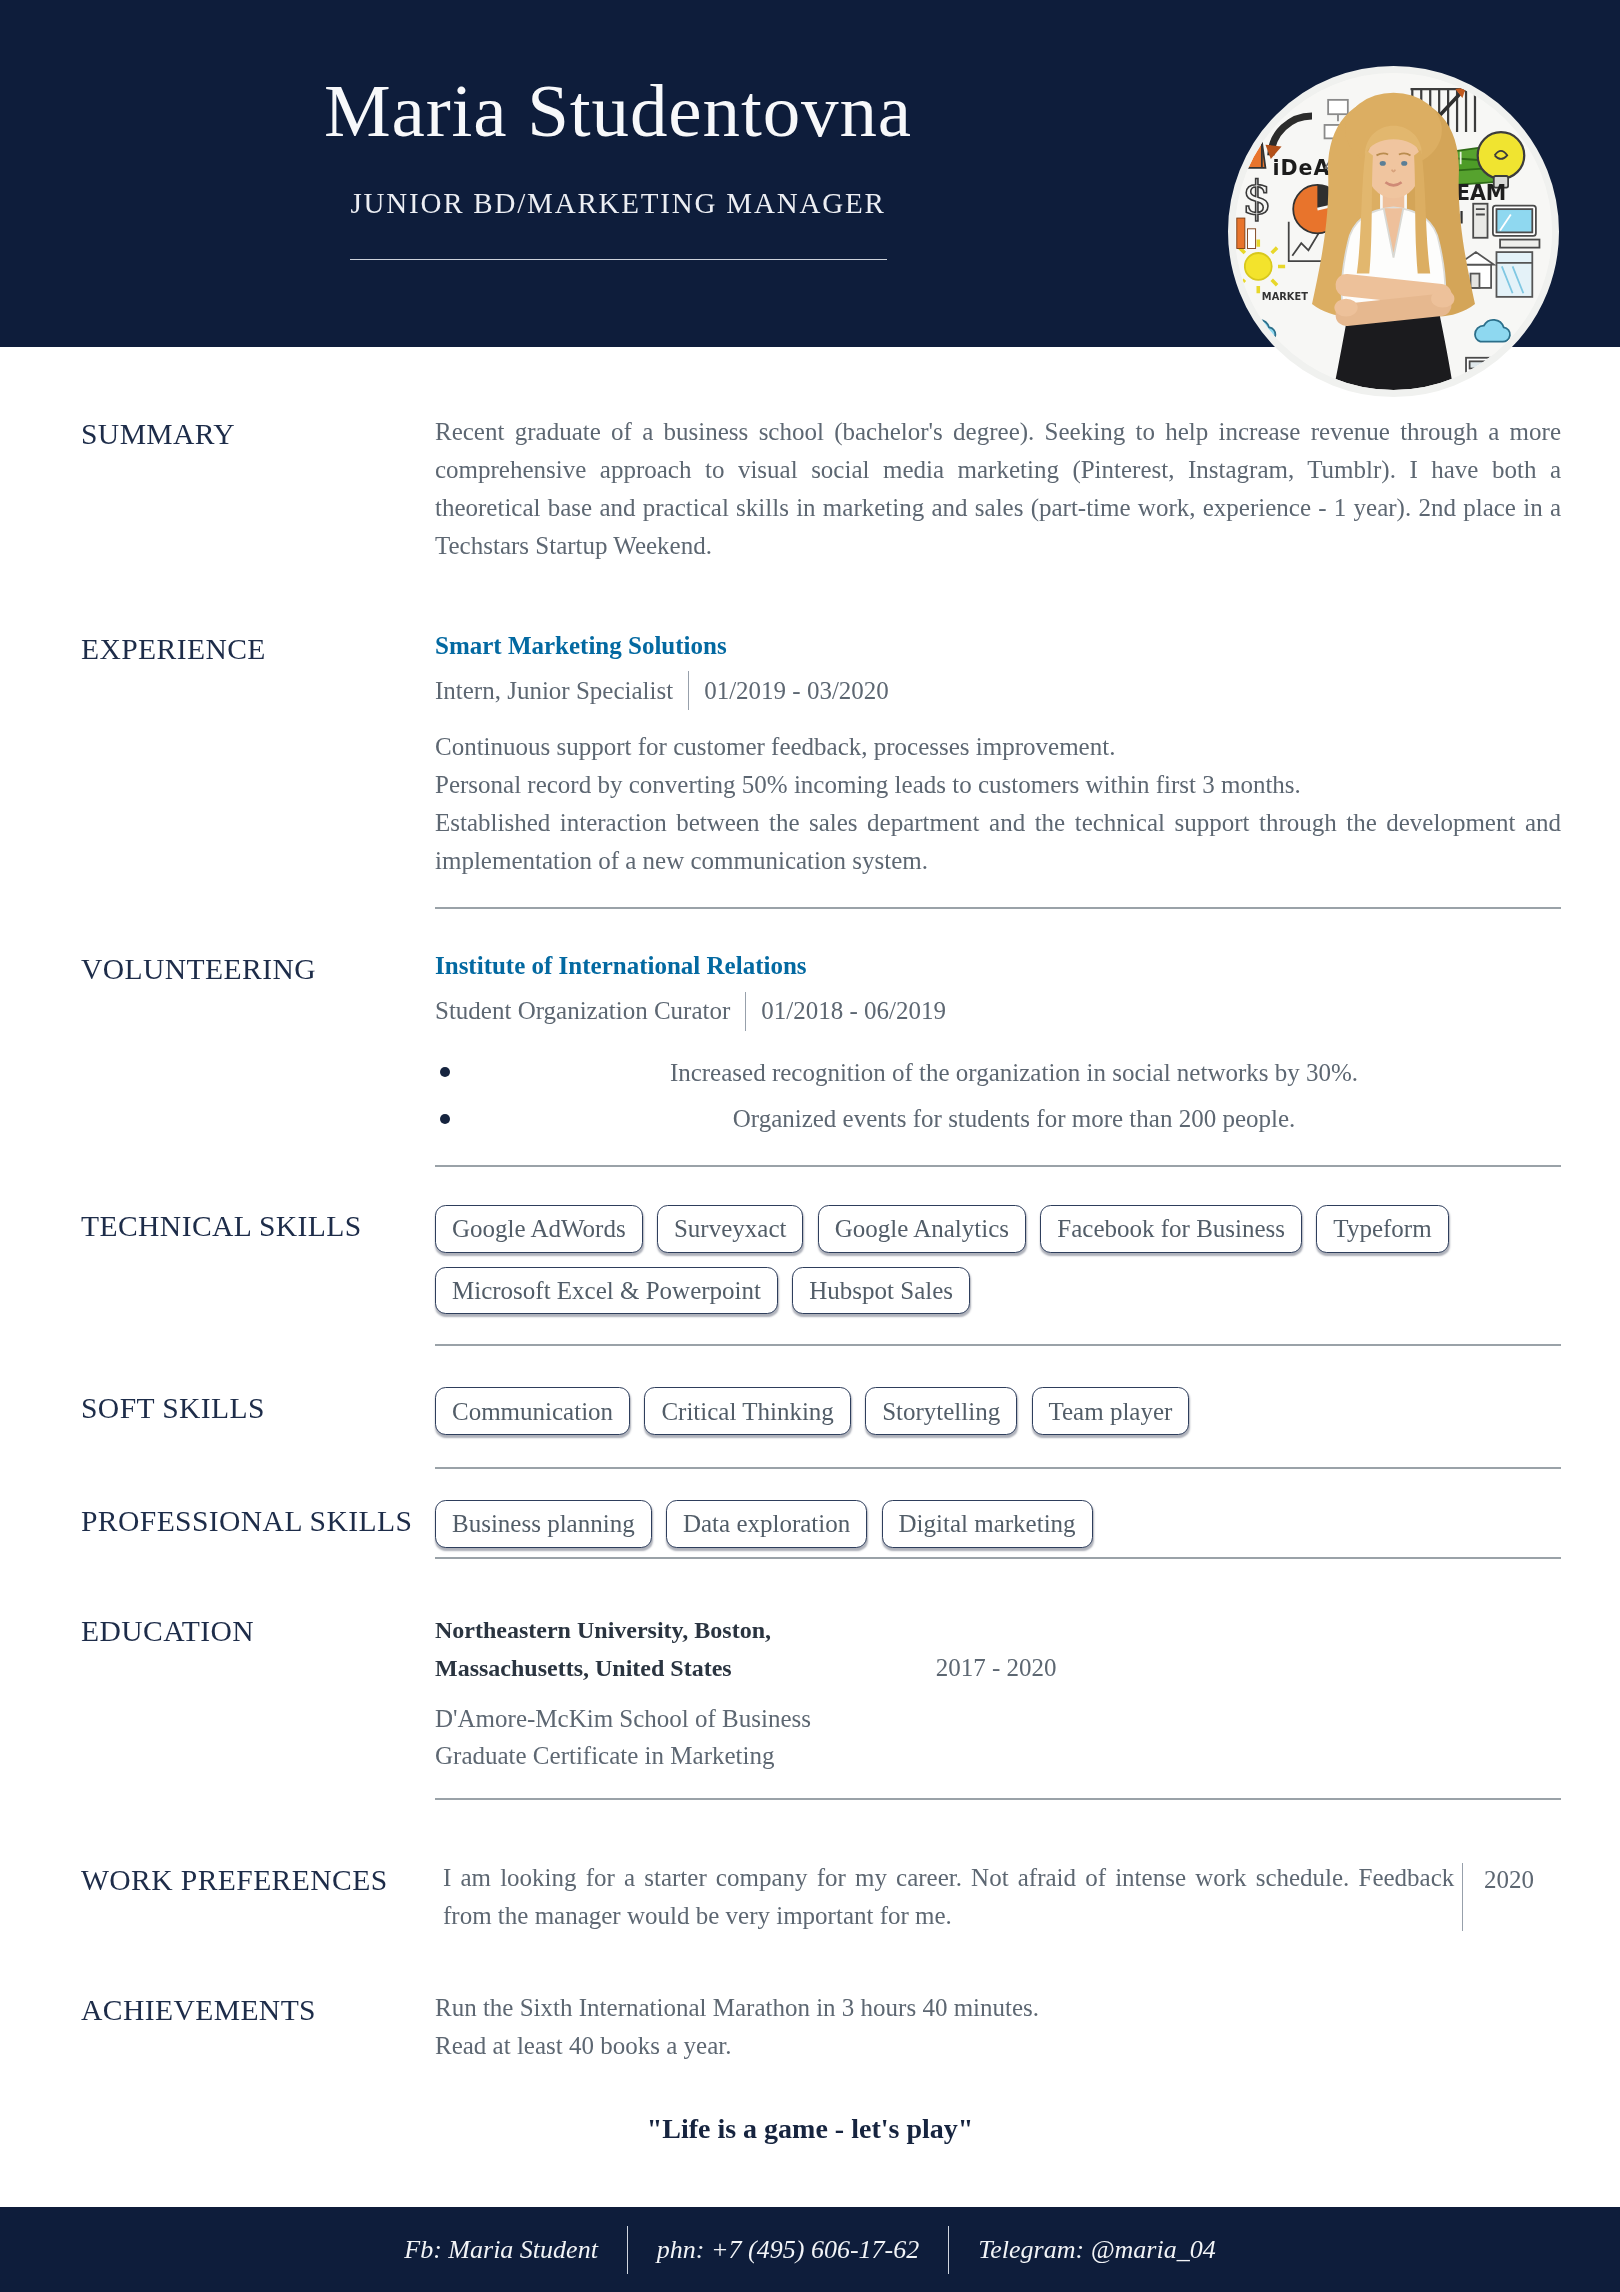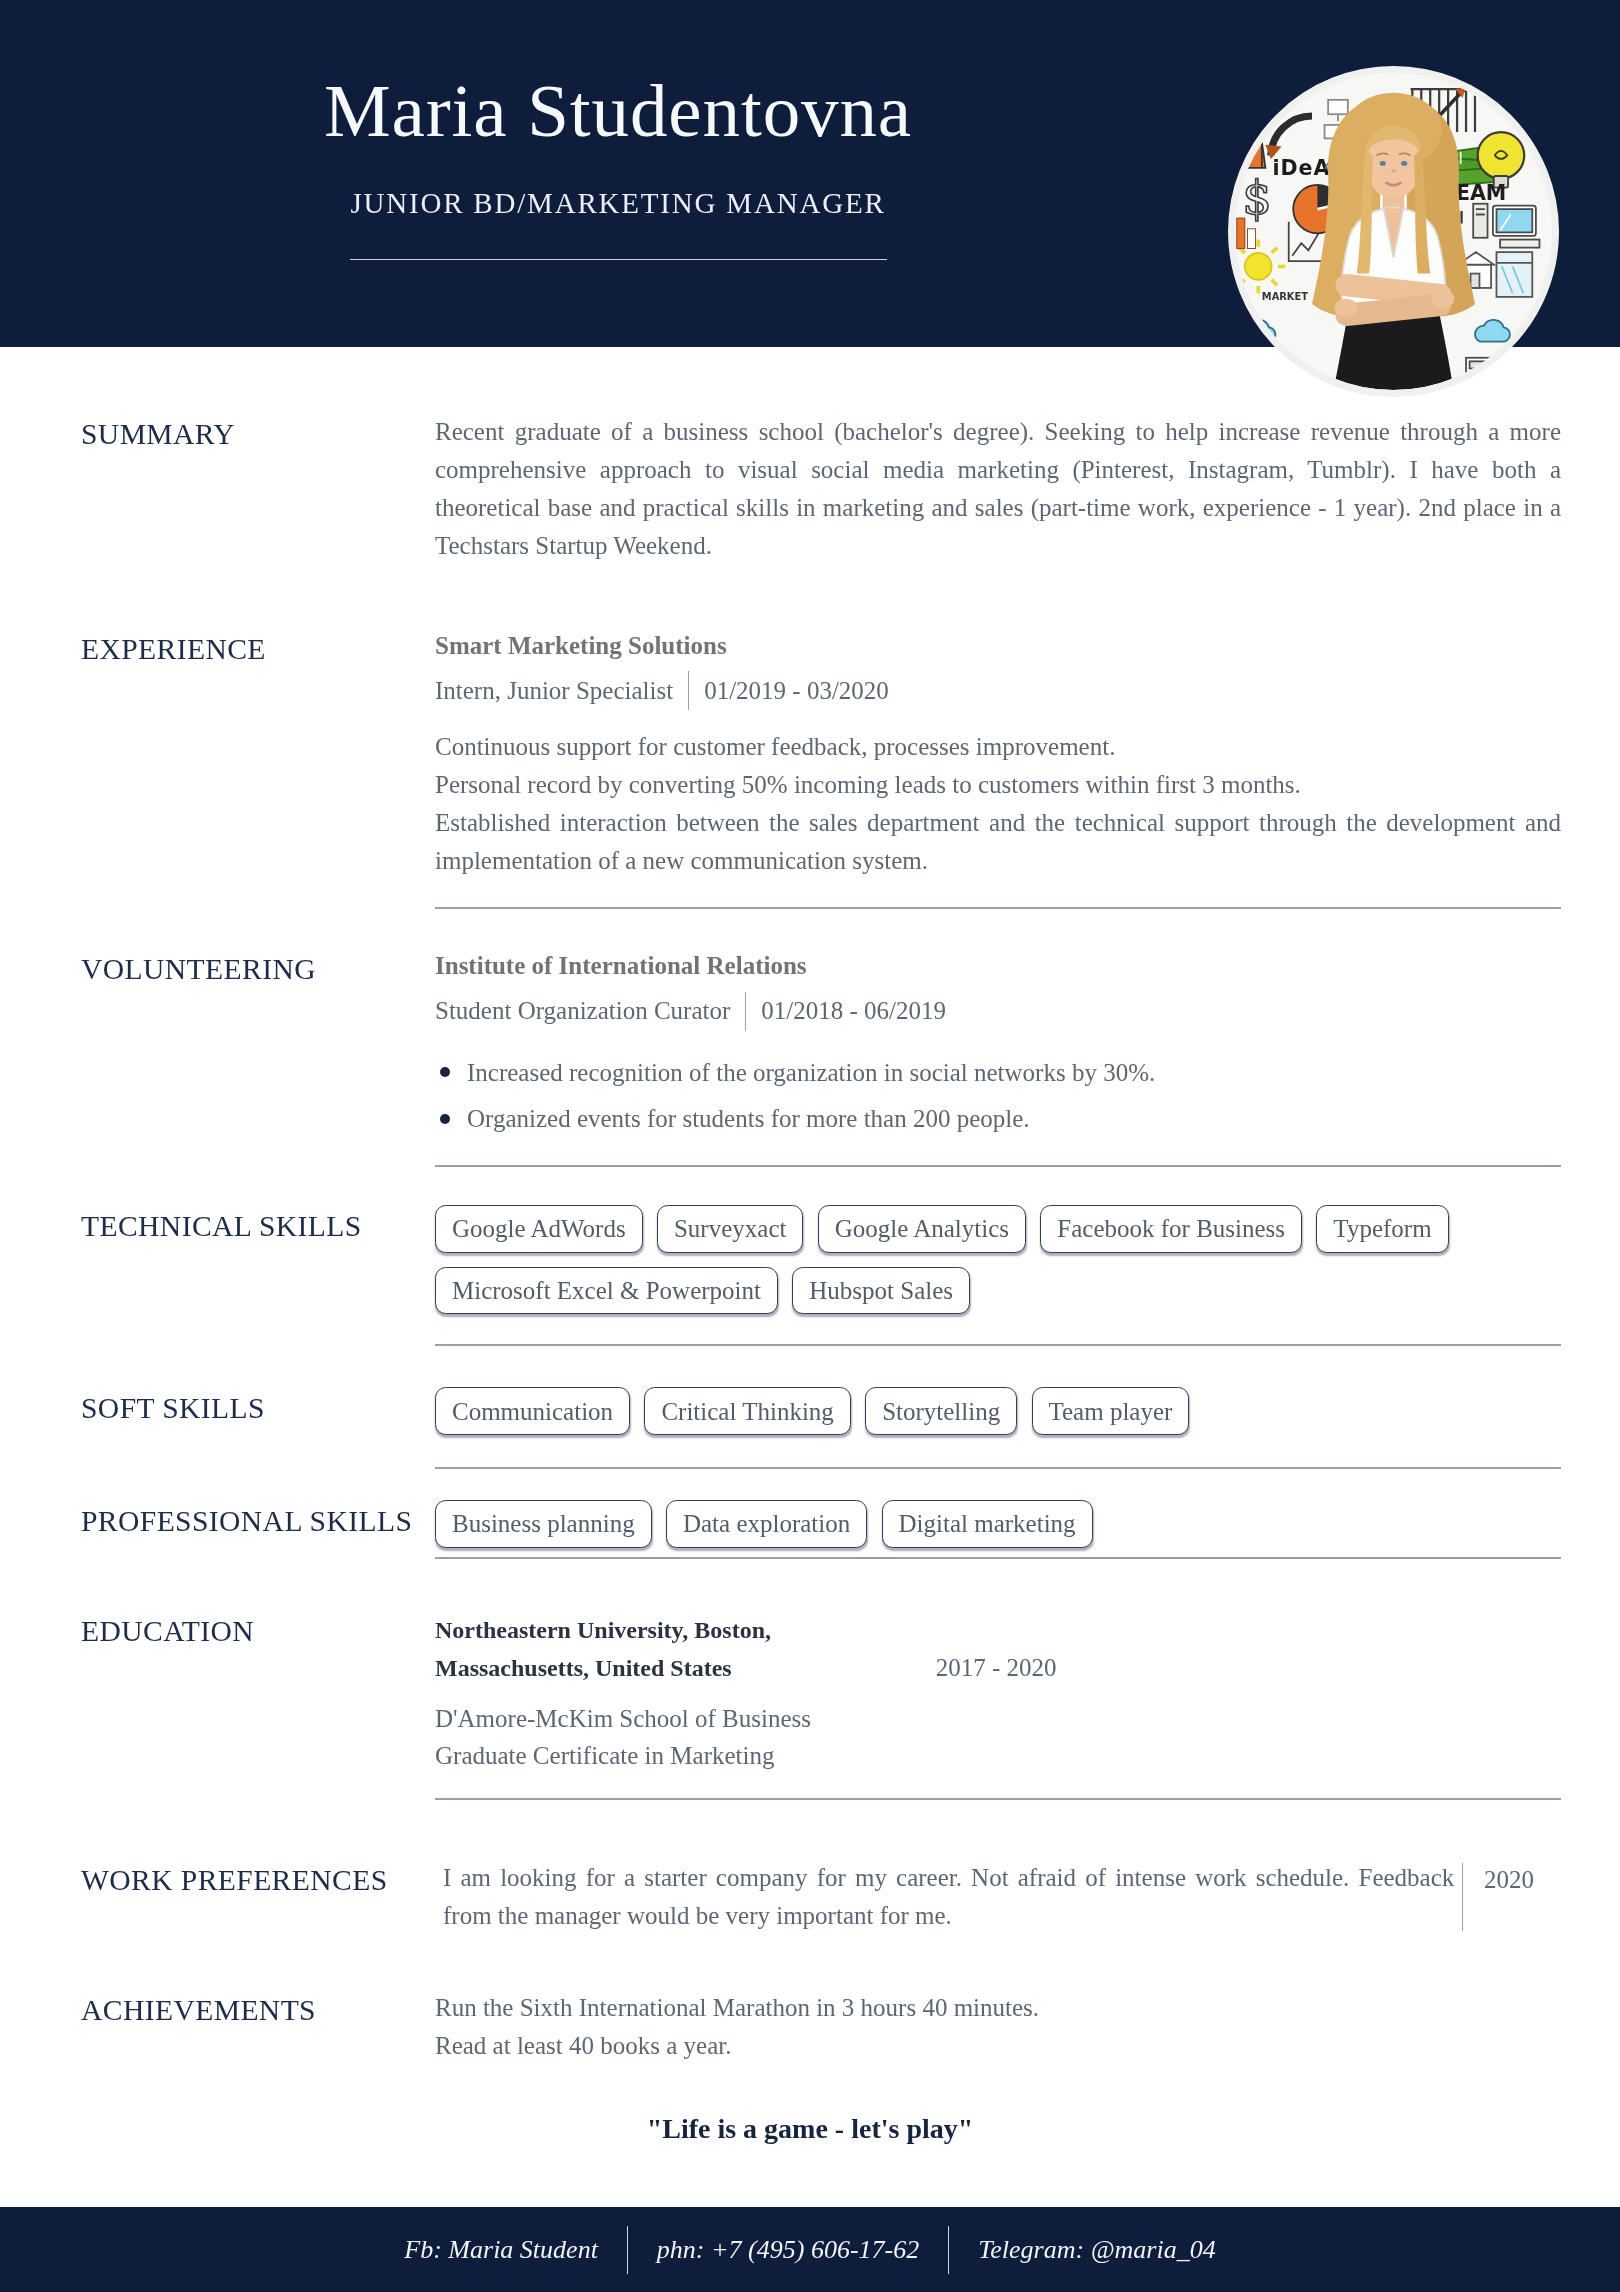--- a/index.html
+++ b/index.html
@@ -19,27 +19,27 @@
          background:#f7f7f5;border:7.2px solid #f0f1ef;box-sizing:border-box;overflow:hidden;z-index:5;}
   .photo svg{display:block;}
 
   
   main{flex:none;padding:66px 59px 0 81px;}
   section.row{display:grid;grid-template-columns:354px 1fr;}
   .label{font-size:29.6px;color:#1d2c49;letter-spacing:0.4px;line-height:1.32;padding:1.8px 10.7px 0 0;}
   .content{color:#5d6772;font-size:25px;line-height:1.52;}
   .content p{margin:0;}
   p.justify{text-align:justify;}
-  .head-bold{color:#737373;font-weight:700;font-size:25px;line-height:1.45;}
+  .head-bold{color:#0369a1;font-weight:700;font-size:25px;line-height:1.45;}
   .meta-row{display:flex;align-items:center;margin-top:7.2px;color:#5d6772;}
   .vbar{border-left:0.9px solid #97a0ab;height:39px;margin:0 15px;flex:none;}
   .divider{border-top:2.7px solid #9aa2a8;height:0;}
   .desc{margin-top:18px;}
   ul.bullets{list-style:none;margin:23px 0 0 0;padding:0;}
-  ul.bullets li{position:relative;padding-left:32px;line-height:1.5;}
+  ul.bullets li{position:relative;padding-left:32px;line-height:1.5;text-align:center;}
   ul.bullets li + li{margin-top:9px;}
   ul.bullets li::before{content:"";position:absolute;left:5.4px;top:13.4px;width:9.9px;height:9.9px;border-radius:50%;background:#16243f;}
   .chips{display:flex;flex-wrap:wrap;gap:14.3px 14.3px;}
   .chip{border:1.8px solid #2e3e5c;border-radius:10.7px;padding:7.2px 16px;background:#ffffff;
         color:#525d68;font-size:25px;line-height:1.25;box-shadow:0.9px 2.7px 1.8px rgba(20,30,55,0.35);white-space:nowrap;}
   
   .mb-sum{margin-bottom:63px;}
   .mb-exp .divider{margin-top:27px;} .mb-exp{margin-bottom:39px;}
   .mb-vol .divider{margin-top:27px;} .mb-vol{margin-bottom:38px;}
   .mb-tech .divider{margin-top:30px;} .mb-tech{margin-bottom:41px;}

